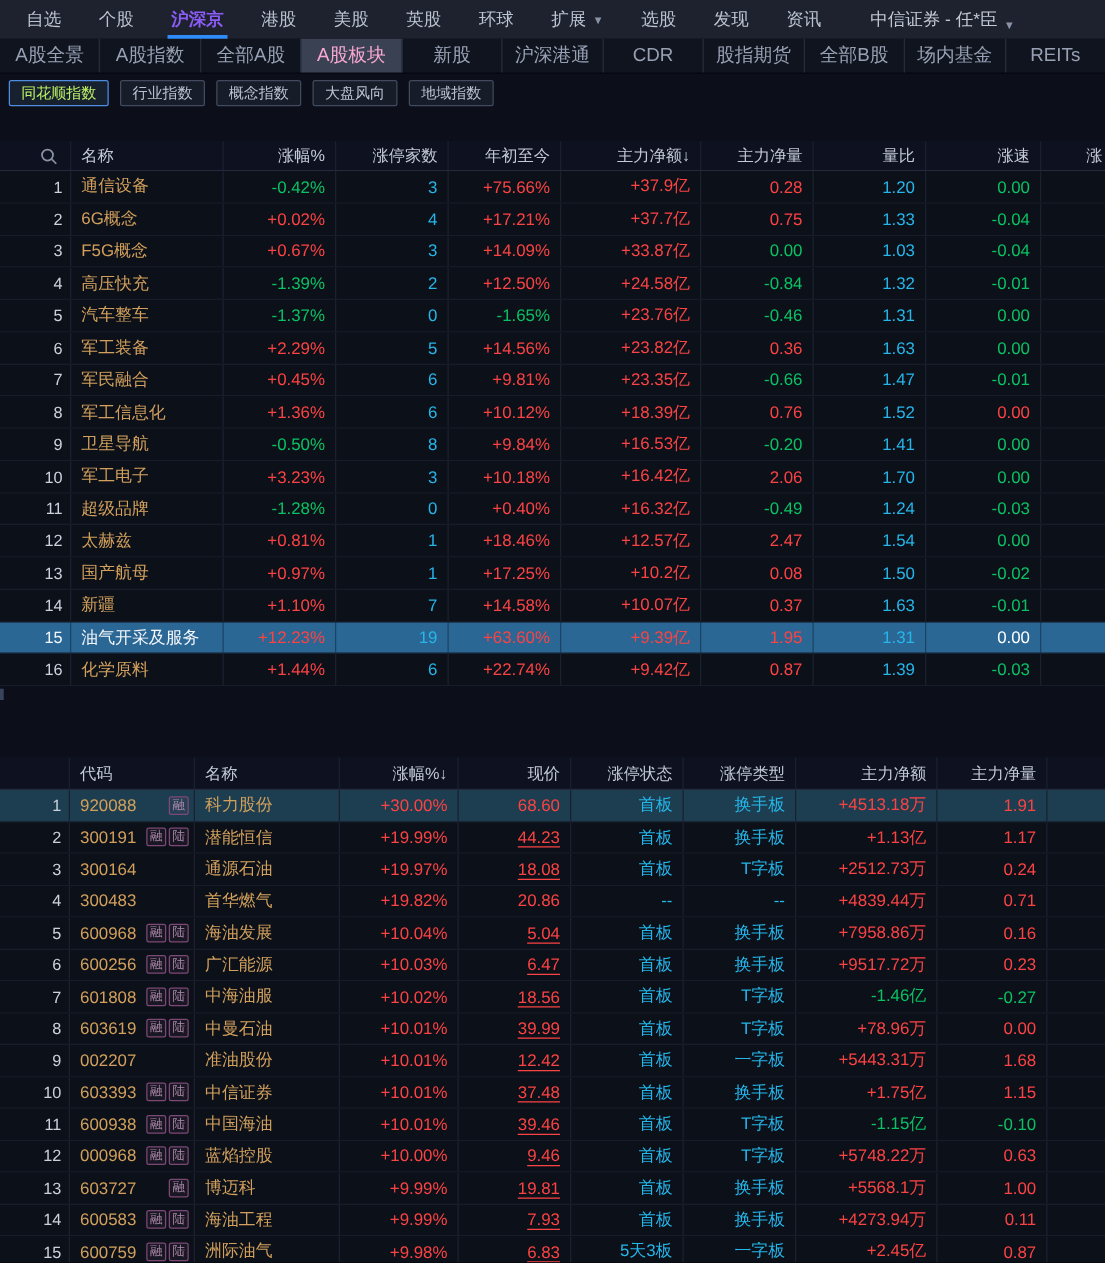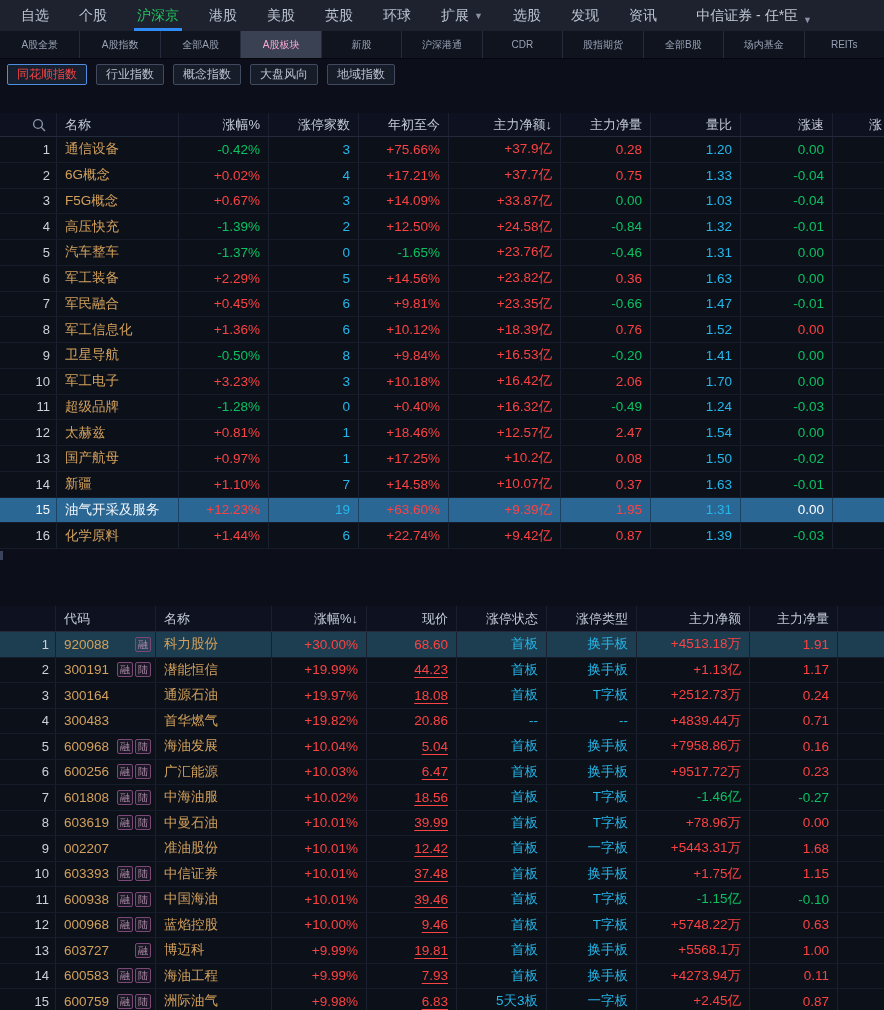--- a/index.html
+++ b/index.html
@@ -5,35 +5,35 @@
   * { margin:0; padding:0; box-sizing:border-box; }
   html,body { background:#05070d; }
   .app {
     width:884px; height:1010px; overflow:hidden; position:relative;
     background:#0c0f19; font-family:"Liberation Sans","DejaVu Sans",sans-serif;
     -webkit-font-smoothing:antialiased; cursor:default;
   }
   
   .topnav { height:31px; background:#1d222e; display:flex; align-items:stretch; padding-left:6px; }
   .nav-item { position:relative; display:flex; align-items:center; padding:0 15px; font-size:14px; color:#bcc4d2; white-space:nowrap; }
-  .nav-item.active { color:#22c55e; font-weight:normal; }
+  .nav-item.active { color:#8b5cf6; font-weight:bold; }
   .nav-item.active::after { content:""; position:absolute; left:12px; right:12px; bottom:0; height:3px; background:#2e8bf7; }
   .caret { display:none; font-size:9px; color:#8a93a6; margin-left:5px; }
   .has-caret .caret { display:inline; }
   .nav-account { margin-left:14px; display:flex; align-items:flex-end; font-size:14px; color:#c3cad6; padding:0 10px; }
   .nav-account .caret { display:inline; }
   
   .tabs { height:28px; display:flex; background:#10141f; border-bottom:1px solid #05070d; }
-  .tab { flex:1; display:flex; align-items:center; justify-content:center; font-size:10px; color:#98a1b4; border-right:1px solid #252c3c; }
+  .tab { flex:1; display:flex; align-items:center; justify-content:center; font-size:15px; color:#98a1b4; border-right:1px solid #252c3c; }
   .tab:last-child { border-right:none; }
   .tab.active { background:#3a4152; color:#f9a8d4;justify-content:center; }
   
   .filters { height:30px; display:flex; align-items:center; gap:9px; padding-left:7px; background:#0c0f19; }
   .fbtn { height:21px; display:flex; align-items:center; padding:0 9px; font-size:12px; color:#b9c1cf; background:#171c29; border:1px solid #414a5e; border-radius:2px; }
-  .fbtn.active { border-color:#4e8de0; color:#ef4444; background:#16202f; }
+  .fbtn.active { border-color:#4e8de0; color:#bef264; background:#16202f; }
   
   .cell { display:flex; align-items:center; padding:0 8px; border-right:1px solid #1a2030; height:100%; overflow:hidden; white-space:nowrap; }
   .r { justify-content:flex-end; }
   .l { justify-content:flex-start; }
   .c-r { color:#fb4343; } .c-g { color:#0ac163; } .c-w { color:#ffffff; }
   .cyan { color:#25b6ea; }
   .namec { color:#d2a05c; font-size:13.5px; }
   .numc { color:#ccd1db; font-size:13px; }
   .val { font-size:13.5px; }
   .thead { display:flex; color:#c3cad6; font-size:13px; border-bottom:1px solid #232a3c; background:#0e1220;margin-top:24px; }

